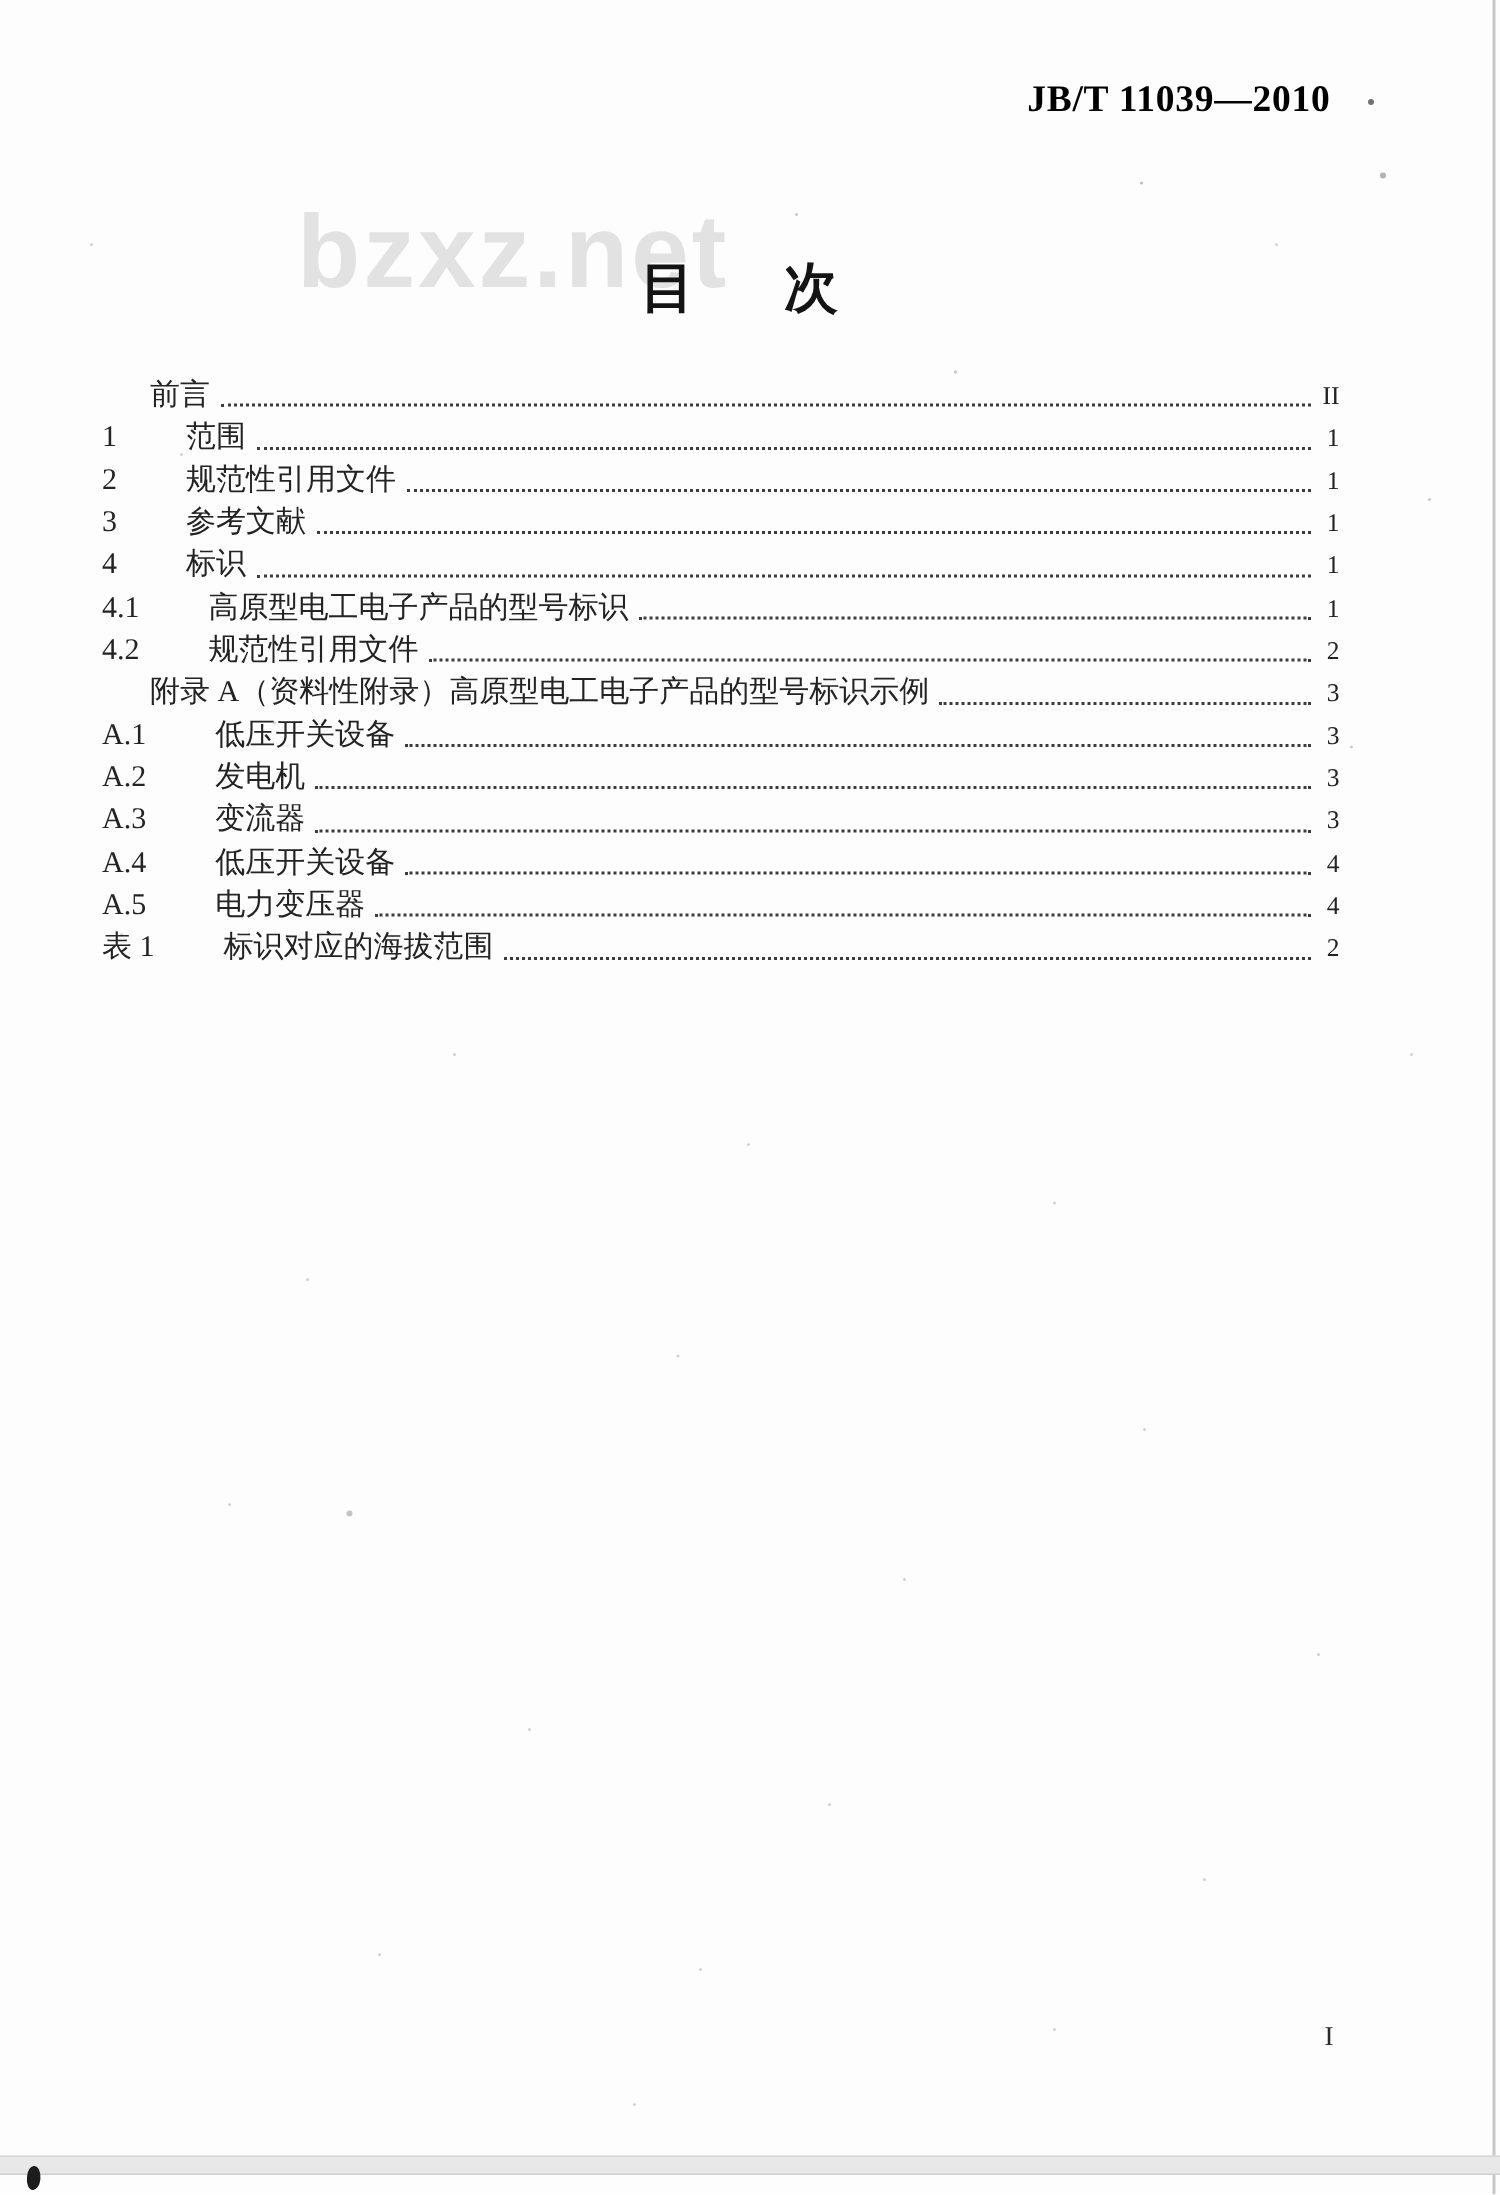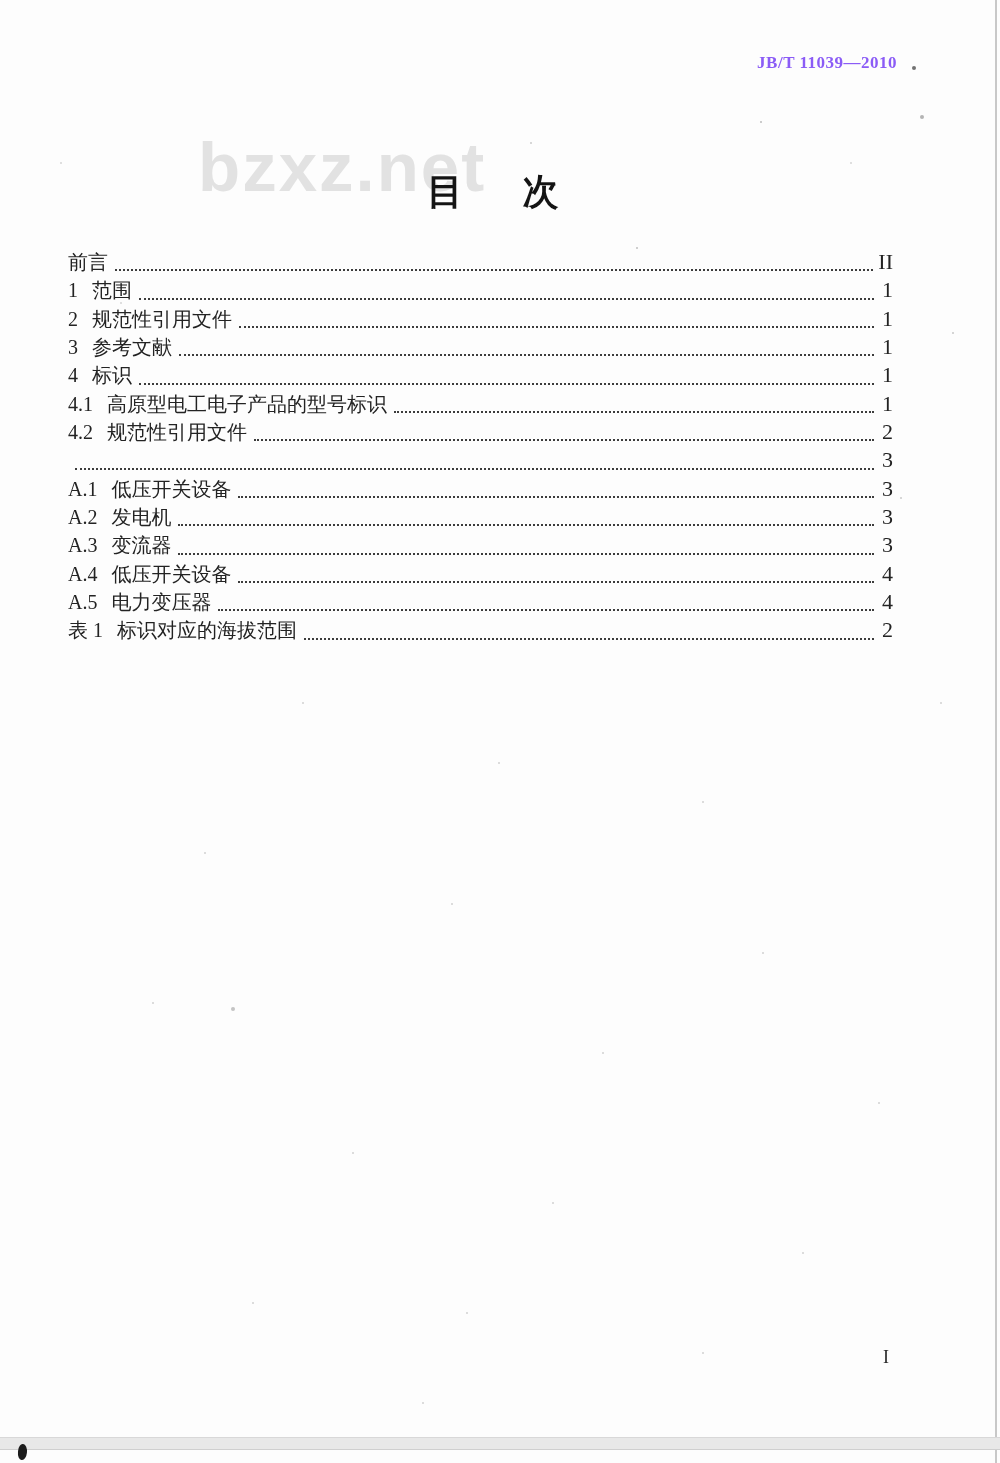--- a/index.html
+++ b/index.html
@@ -13,25 +13,25 @@
     height: 1463px;
     background: #fdfdfd;
     overflow: hidden;
     font-family: "Liberation Serif", serif;
     color: #1f1f1f;
   }
   
   .doc-number {
     position: absolute;
     top: 53px;
-    right: 103px;
-    font-size: 17px;
+    right: 113px;
+    font-size: 25px;
     font-weight: 700;
     letter-spacing: 0.5px;
-    color: #8b5cf6;
+    color: #000000;
     font-family: "Liberation Serif", serif;
   }
   
   .watermark {
     position: absolute;
     top: 128px;
     left: 198px;
     font-size: 69px;
     font-weight: 800;
     letter-spacing: 2px;
@@ -69,34 +69,35 @@
     color: #232323;
     white-space: nowrap;
   }
   .toc-num {
     margin-right: 14px;
     font-family: "Liberation Serif", serif;
   }
   .toc-num:empty { display: none; margin: 0; }
   .toc-label {
     font-family: Liberation Serif, serif;
+    margin-left: 32px;
   }
   .toc-leader {
     flex: 1 1 auto;
     border-bottom: 2.4px dotted #3c3c3c;
     margin: 0 5px 0 7px;
     align-self: flex-end;
     position: relative;
     top: -6px;
     min-width: 20px;
   }
   .toc-page {
     min-width: 14px;
     text-align: right;
-    font-size: 22px;
+    font-size: 17px;
     font-family: "Liberation Serif", serif;
   }
   
   .footer-num {
     position: absolute;
     top: 1347px;
     left: 883px;
     font-size: 18px;
     font-family: "Liberation Serif", serif;
     color: #2a2a2a;
@@ -223,20 +224,21 @@
         <span class="toc-leader"></span>
         <span class="toc-page">1</span>
       </div>
       <div class="toc-row">
         <span class="toc-num">4.2</span>
         <span class="toc-label">规范性引用文件</span>
         <span class="toc-leader"></span>
         <span class="toc-page">2</span>
       </div>
       <div class="toc-row">
+        <span class="toc-label">附录 A（资料性附录）高原型电工电子产品的型号标识示例</span>
         <span class="toc-leader"></span>
         <span class="toc-page">3</span>
       </div>
       <div class="toc-row">
         <span class="toc-num">A.1</span>
         <span class="toc-label">低压开关设备</span>
         <span class="toc-leader"></span>
         <span class="toc-page">3</span>
       </div>
       <div class="toc-row">

